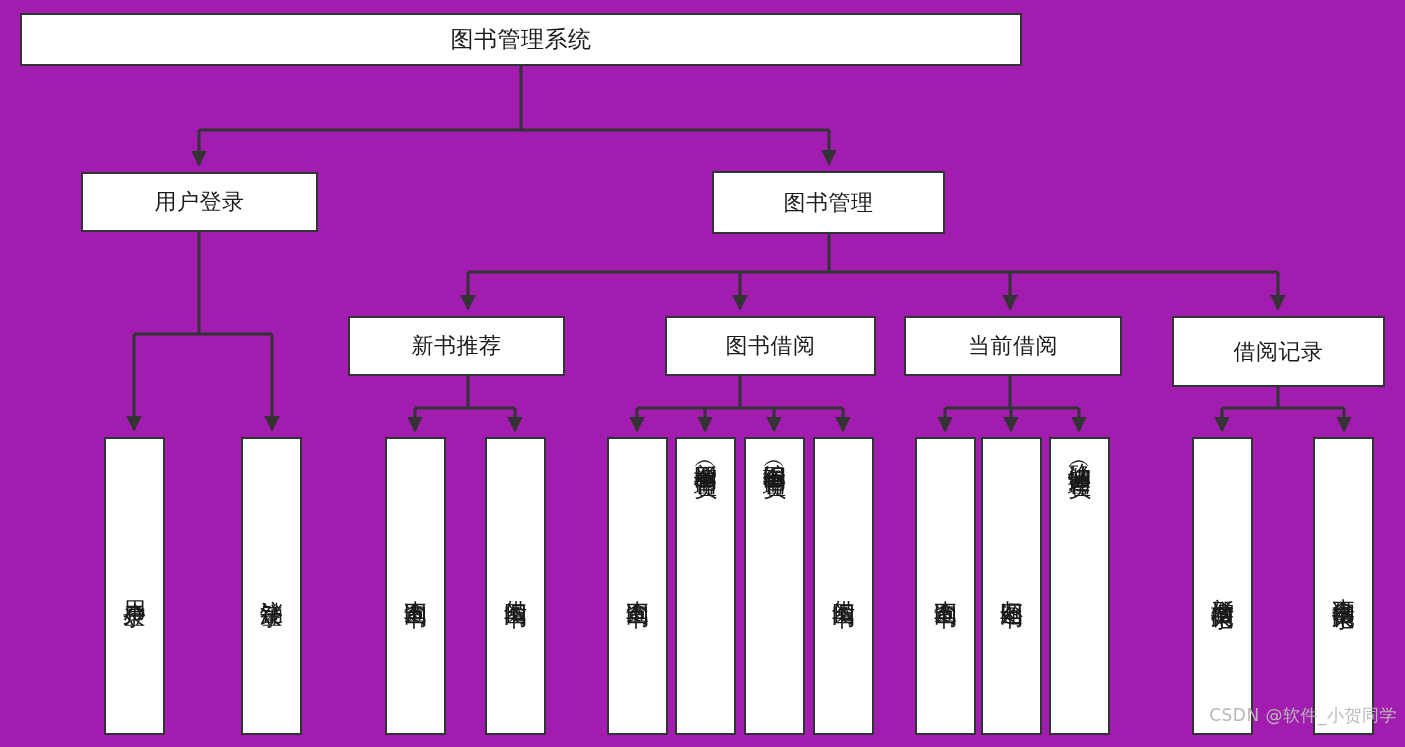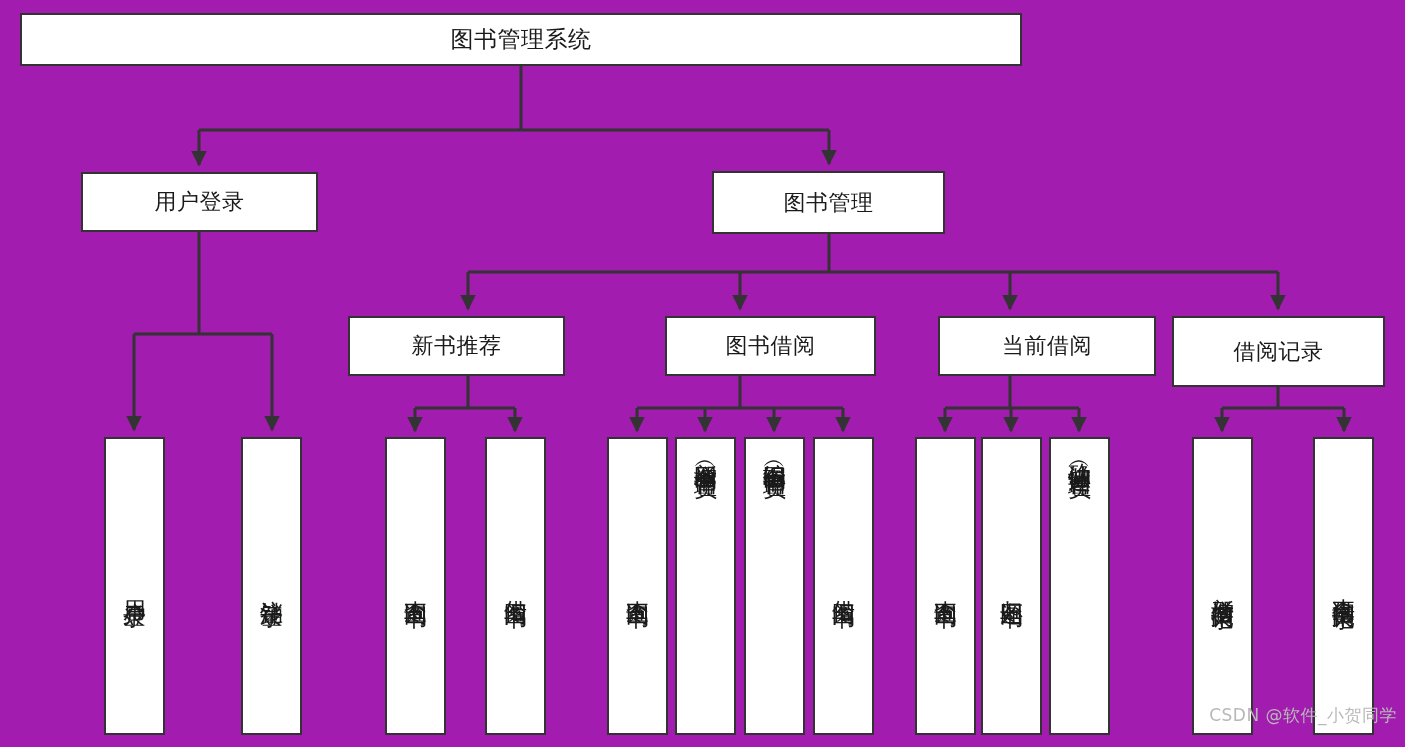--- a/index.html
+++ b/index.html
@@ -143,21 +143,21 @@
   <div class="node horiz" style="left:712px; top:171px; width:233px; height:63px;">
     <span class="label">图书管理</span>
   </div>
 
   <div class="node horiz" style="left:348px; top:316px; width:217px; height:60px;">
     <span class="label">新书推荐</span>
   </div>
   <div class="node horiz" style="left:656px; top:316px; width:211px; height:60px;margin-left:9px;">
     <span class="label">图书借阅</span>
   </div>
-  <div class="node horiz" style="left:938px; top:316px; width:218px; height:60px;">
+  <div class="node horiz" style="left:904px; top:316px; width:218px; height:60px;">
     <span class="label">当前借阅</span>
   </div>
   <div class="node horiz" style="left:1172px; top:316px; width:213px; height:71px;">
     <span class="label">借阅记录</span>
   </div>
 
   <div class="node vert mid" style="left:104px; top:437px; width:61px; height:298px;">
     <span class="label">用户登录</span>
   </div>
   <div class="node vert mid" style="left:241px; top:437px; width:61px; height:298px;">

